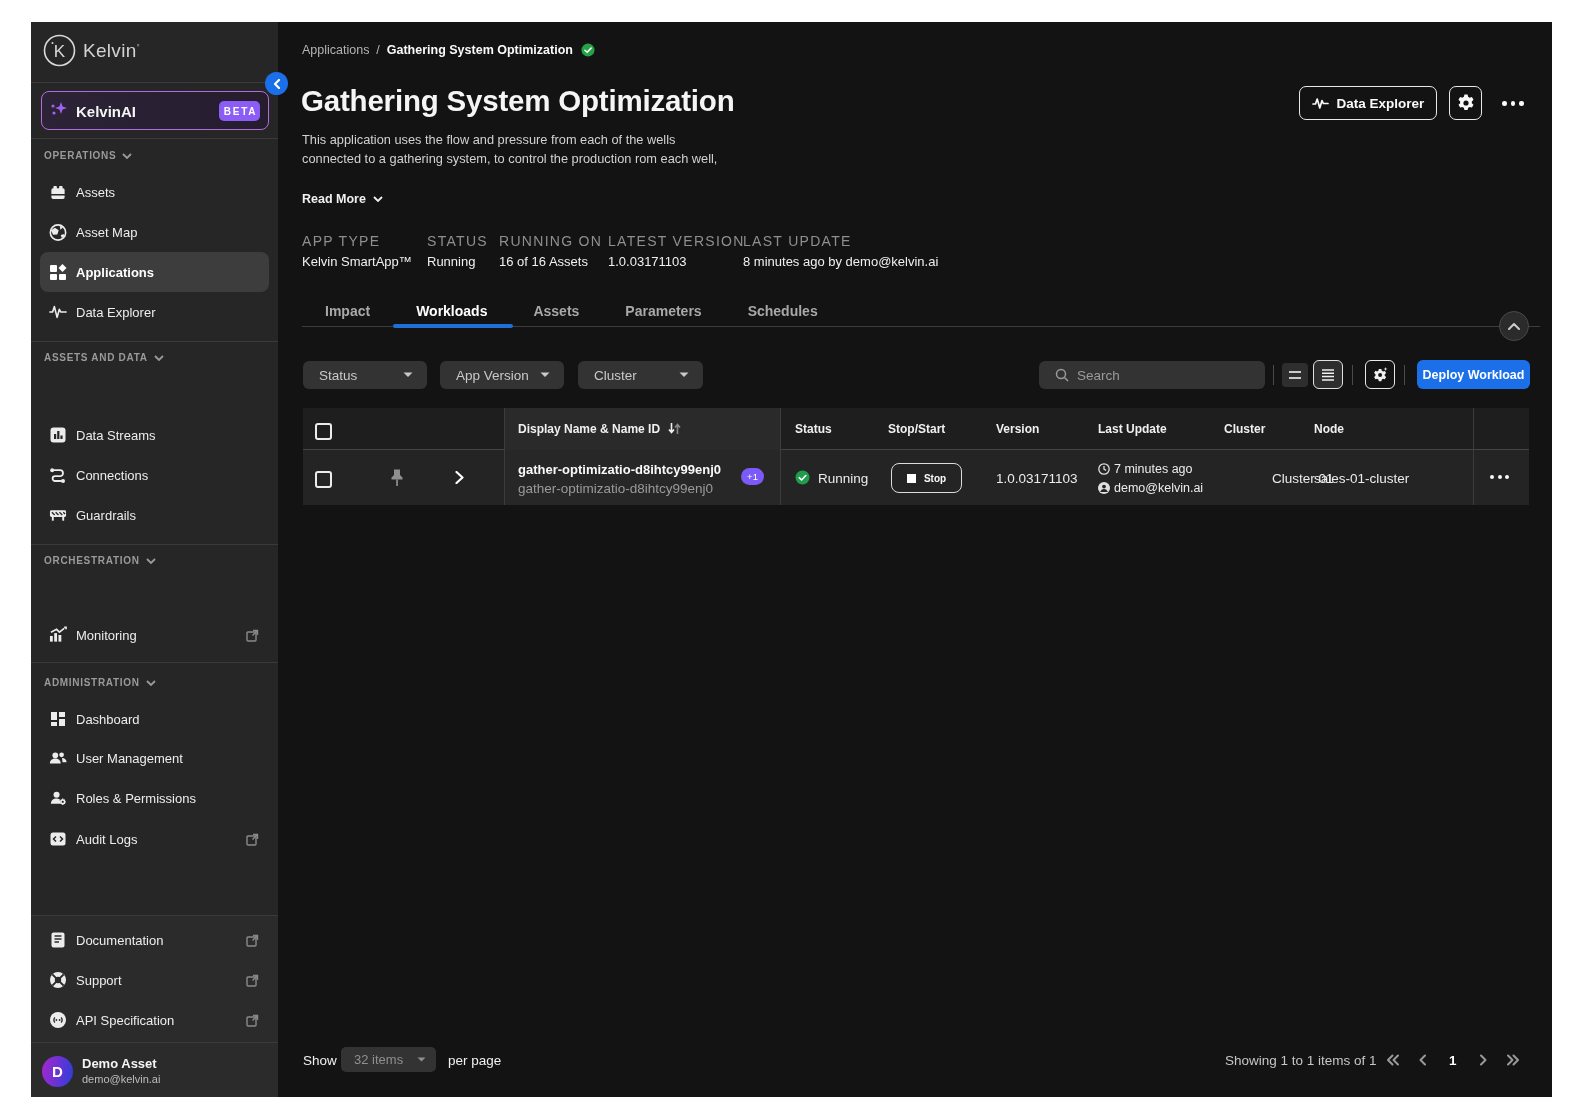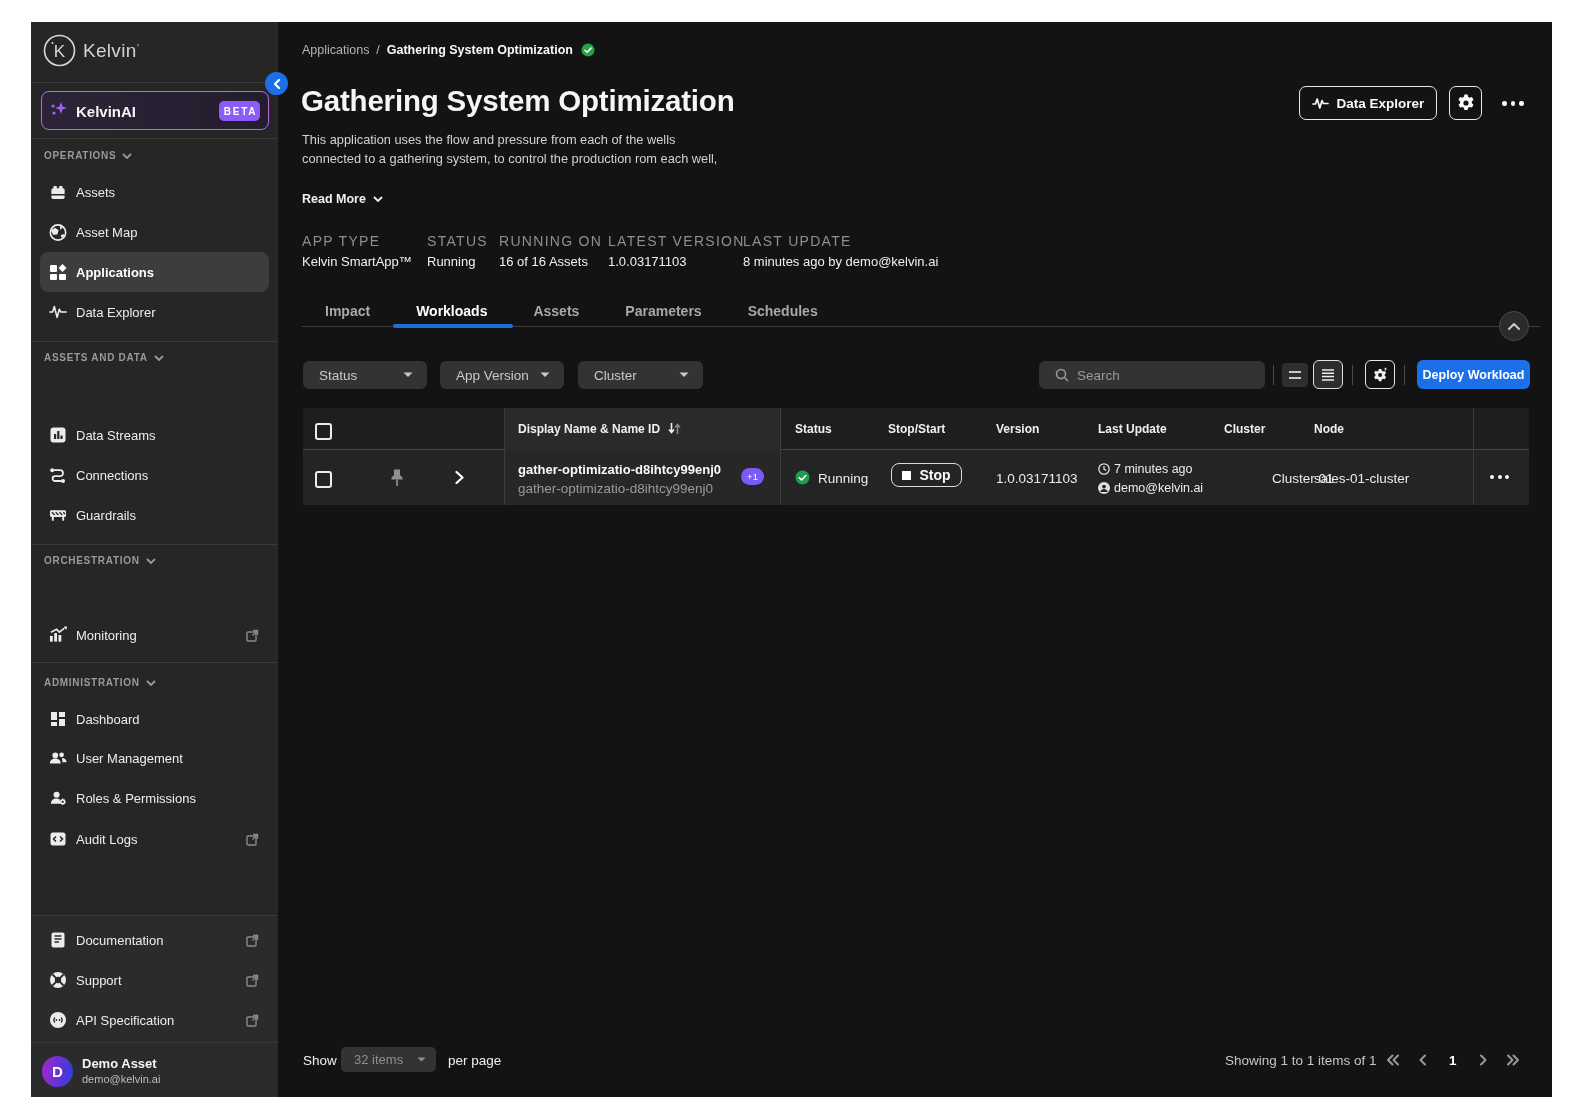--- a/index.html
+++ b/index.html
@@ -393,21 +393,21 @@
         <path d="M1.5 1 L7.5 6.5 L1.5 12" stroke="#fff" stroke-width="2.2" fill="none" stroke-linecap="round" stroke-linejoin="round"></path>
       </svg>
   <div style="position:absolute;left:240px;top:440px;font-size:13px;font-weight:bold;color:#fafafa;">gather-optimizatio-d8ihtcy99enj0</div>
   <div style="position:absolute;left:240px;top:459px;font-size:13.5px;color:#9a9a9a;">gather-optimizatio-d8ihtcy99enj0</div>
   <div style="position:absolute;left:463px;top:446px;width:23px;height:17px;border-radius:9px;background:#7c5af8;color:#fff;font-size:9.5px;display:flex;align-items:center;justify-content:center;">+1</div>
   <svg style="position:absolute;left:517px;top:448px" width="15" height="15" viewBox="0 0 15 15">
         <circle cx="7.5" cy="7.5" r="7" fill="#1f9d4d"></circle>
         <path d="M4.2 7.7 L6.6 10 L10.8 5.5" stroke="#fff" stroke-width="1.6" fill="none" stroke-linecap="round" stroke-linejoin="round"></path>
       </svg>
   <div class="cell" style="left:540px;top:449px;">Running</div>
-  <div style="position:absolute;left:613px;top:441px;width:71px;height:24px;border:1.5px solid #dcdcdc;border-radius:8px;display:flex;align-items:center;justify-content:center;gap:8px;color:#fafafa;font-size:14px;font-weight:bold;"><span style="width:9px;height:9px;background:#fff;display:inline-block;"></span>Stop</div>
+  <div style="position:absolute;left:613px;top:441px;width:71px;height:30px;border:1.5px solid #dcdcdc;border-radius:8px;display:flex;align-items:center;justify-content:center;gap:8px;color:#fafafa;font-size:10px;font-weight:bold;"><span style="width:9px;height:9px;background:#fff;display:inline-block;"></span>Stop</div>
   <div class="cell" style="left:718px;top:449px;">1.0.03171103</div>
   <svg style="position:absolute;left:820px;top:441px" width="12" height="12" viewBox="0 0 12 12">
         <circle cx="6" cy="6" r="5.2" fill="none" stroke="#e0e0e0" stroke-width="1.3"></circle>
         <path d="M6 3 v3.2 l2.2 1.2" stroke="#e0e0e0" stroke-width="1.3" fill="none"></path>
       </svg>
   <div style="position:absolute;left:836px;top:440px;font-size:12.5px;color:#ececec;">7 minutes ago</div>
   <svg style="position:absolute;left:820px;top:460px" width="12" height="12" viewBox="0 0 12 12">
         <circle cx="6" cy="6" r="6" fill="#e0e0e0"></circle>
         <circle cx="6" cy="4.6" r="1.9" fill="#242424"></circle>
         <path d="M2.2 10 c.6-2 2-3 3.8-3 s3.2 1 3.8 3" fill="#242424"></path>

